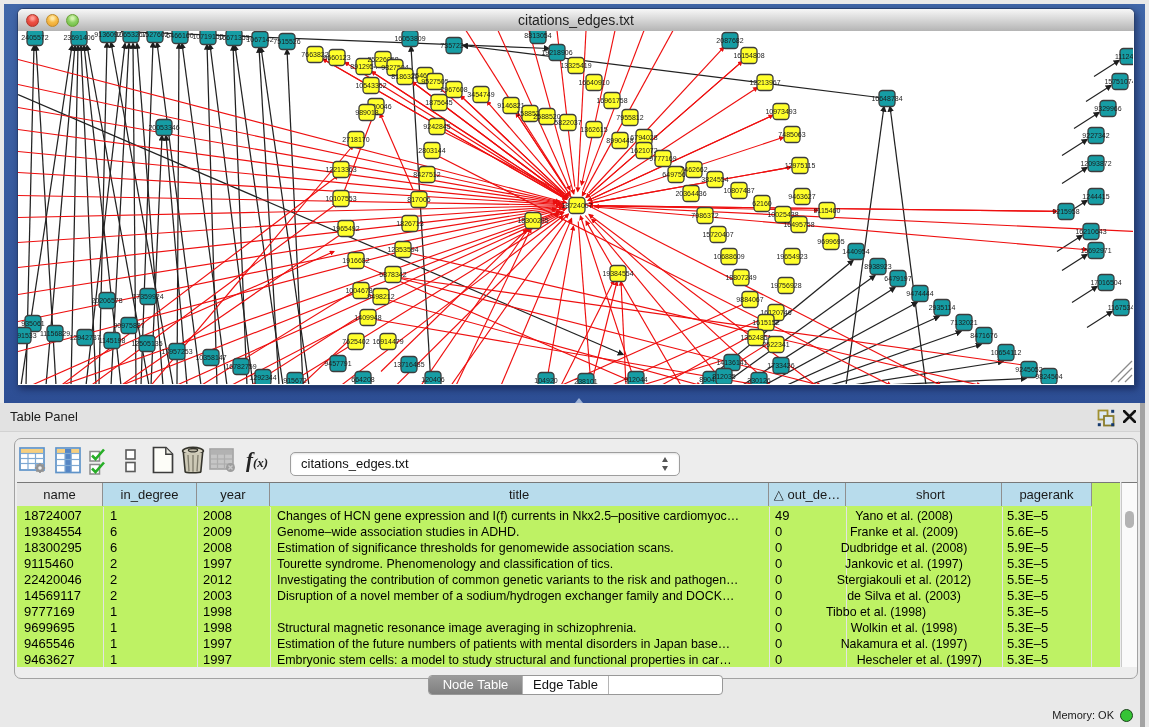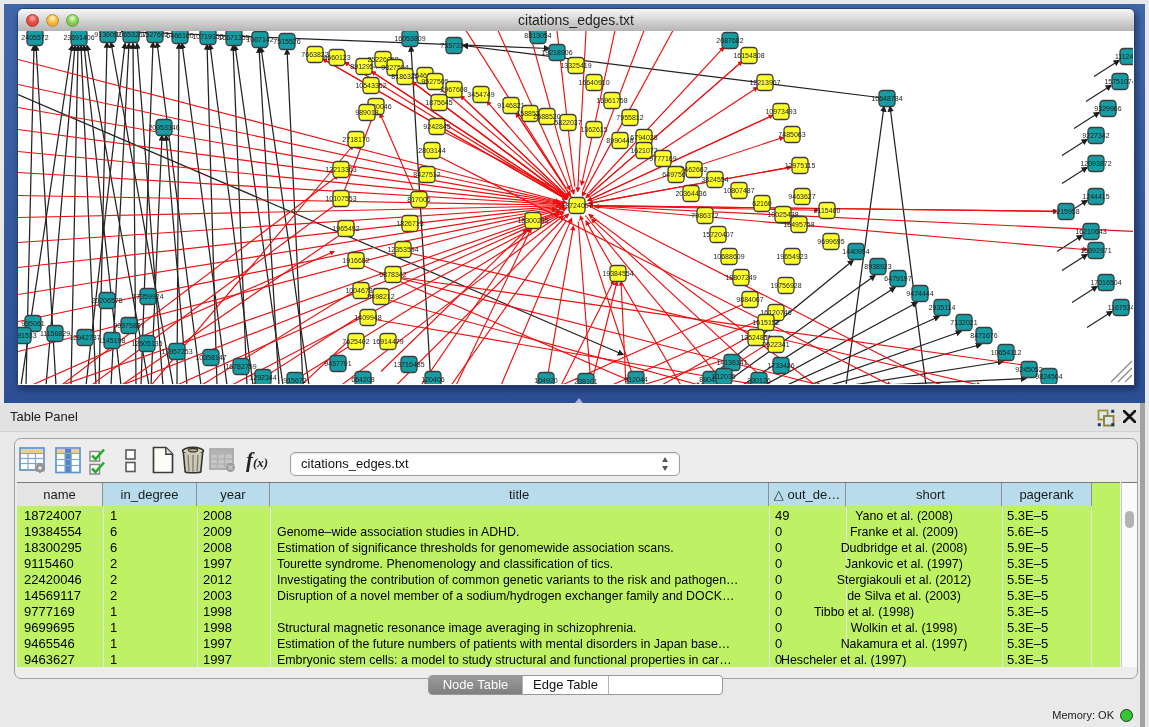--- a/index.html
+++ b/index.html
@@ -646,20 +646,21 @@
 <div class="vline" style="left:86px"></div>
 <div class="vline" style="left:180px"></div>
 <div class="vline" style="left:253px"></div>
 <div class="vline" style="left:752px"></div>
 <div class="vline" style="left:829px"></div>
 <div class="vline" style="left:985px"></div>
 <div class="vline" style="left:1074px"></div>
 <div class="cell" style="left:7px;top:25px;width:79px">18724007</div>
 <div class="cell" style="left:93px;top:25px;width:87px">1</div>
 <div class="cell" style="left:186px;top:25px;width:67px">2008</div>
+<div class="cell sm" style="left:260px;top:25px;width:492px">Changes of HCN gene expression and I(f) currents in Nkx2.5–positive cardiomyoc…</div>
 <div class="cell" style="left:758px;top:25px;width:71px">49</div>
 <div class="cell sm" style="left:809px;top:25px;width:156px;text-align:center">Yano et al. (2008)</div>
 <div class="cell" style="left:990px;top:25px;width:85px">5.3E–5</div>
 <div class="cell" style="left:7px;top:41px;width:79px">19384554</div>
 <div class="cell" style="left:93px;top:41px;width:87px">6</div>
 <div class="cell" style="left:186px;top:41px;width:67px">2009</div>
 <div class="cell sm" style="left:260px;top:41px;width:492px">Genome–wide association studies in ADHD.</div>
 <div class="cell" style="left:758px;top:41px;width:71px">0</div>
 <div class="cell sm" style="left:809px;top:41px;width:156px;text-align:center">Franke et al. (2009)</div>
 <div class="cell" style="left:990px;top:41px;width:85px">5.6E–5</div>
@@ -688,42 +689,42 @@
 <div class="cell" style="left:93px;top:105px;width:87px">2</div>
 <div class="cell" style="left:186px;top:105px;width:67px">2003</div>
 <div class="cell sm" style="left:260px;top:105px;width:492px">Disruption of a novel member of a sodium/hydrogen exchanger family and DOCK…</div>
 <div class="cell" style="left:758px;top:105px;width:71px">0</div>
 <div class="cell sm" style="left:809px;top:105px;width:156px;text-align:center">de Silva et al. (2003)</div>
 <div class="cell" style="left:990px;top:105px;width:85px">5.3E–5</div>
 <div class="cell" style="left:7px;top:121px;width:79px">9777169</div>
 <div class="cell" style="left:93px;top:121px;width:87px">1</div>
 <div class="cell" style="left:186px;top:121px;width:67px">1998</div>
 <div class="cell" style="left:758px;top:121px;width:71px">0</div>
-<div class="cell sm" style="left:769px;top:121px;width:156px;text-align:center">Tibbo et al. (1998)</div>
+<div class="cell sm" style="left:809px;top:121px;width:156px;text-align:left">Tibbo et al. (1998)</div>
 <div class="cell" style="left:990px;top:121px;width:85px">5.3E–5</div>
 <div class="cell" style="left:7px;top:137px;width:79px">9699695</div>
 <div class="cell" style="left:93px;top:137px;width:87px">1</div>
 <div class="cell" style="left:186px;top:137px;width:67px">1998</div>
 <div class="cell sm" style="left:260px;top:137px;width:492px">Structural magnetic resonance image averaging in schizophrenia.</div>
 <div class="cell" style="left:758px;top:137px;width:71px">0</div>
 <div class="cell sm" style="left:809px;top:137px;width:156px;text-align:center">Wolkin et al. (1998)</div>
 <div class="cell" style="left:990px;top:137px;width:85px">5.3E–5</div>
 <div class="cell" style="left:7px;top:153px;width:79px">9465546</div>
 <div class="cell" style="left:93px;top:153px;width:87px">1</div>
 <div class="cell" style="left:186px;top:153px;width:67px">1997</div>
 <div class="cell sm" style="left:260px;top:153px;width:492px">Estimation of the future numbers of patients with mental disorders in Japan base…</div>
 <div class="cell" style="left:758px;top:153px;width:71px">0</div>
 <div class="cell sm" style="left:809px;top:153px;width:156px;text-align:center">Nakamura et al. (1997)</div>
 <div class="cell" style="left:990px;top:153px;width:85px">5.3E–5</div>
 <div class="cell" style="left:7px;top:169px;width:79px">9463627</div>
 <div class="cell" style="left:93px;top:169px;width:87px">1</div>
 <div class="cell" style="left:186px;top:169px;width:67px">1997</div>
 <div class="cell sm" style="left:260px;top:169px;width:492px">Embryonic stem cells: a model to study structural and functional properties in car…</div>
 <div class="cell" style="left:758px;top:169px;width:71px">0</div>
-<div class="cell sm" style="left:764px;top:169px;width:156px;text-align:left">Hescheler et al. (1997)</div>
+<div class="cell sm" style="left:809px;top:169px;width:156px;text-align:right">Hescheler et al. (1997)</div>
 <div class="cell" style="left:990px;top:169px;width:85px">5.3E–5</div>
       </div>
     </div>
 
     <div class="tabs">
       <div class="seg sel" style="width:94px">Node Table</div>
       <div class="seg" style="width:86px">Edge Table</div>
       <div class="seg" style="width:113px">Network Table</div>
     </div>
 

